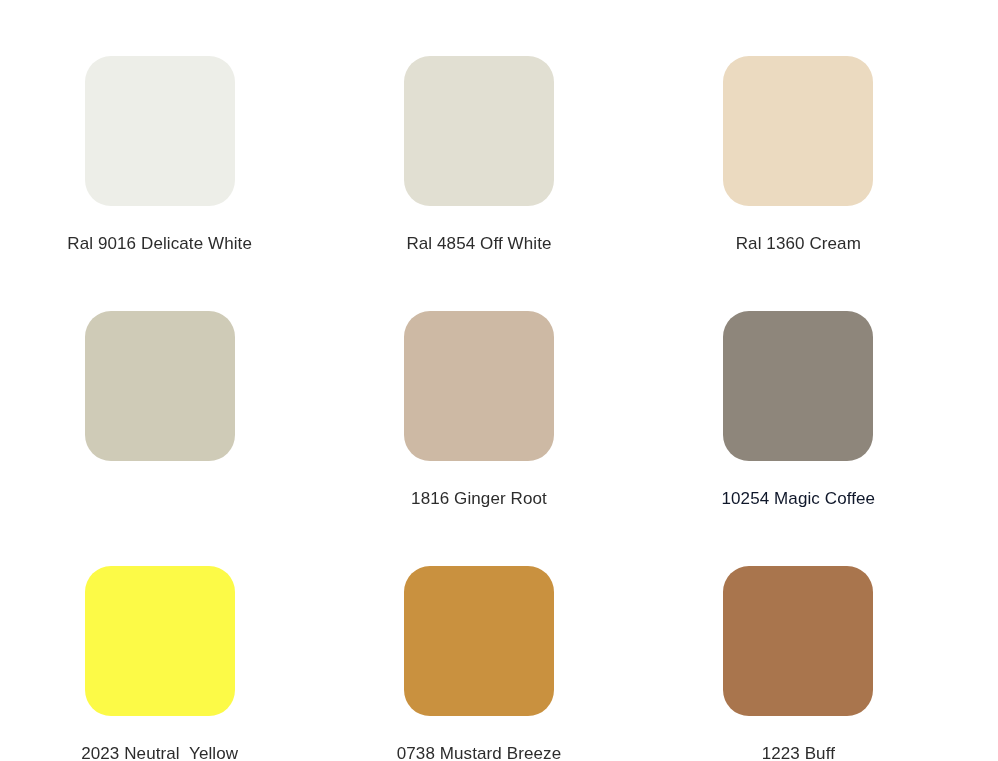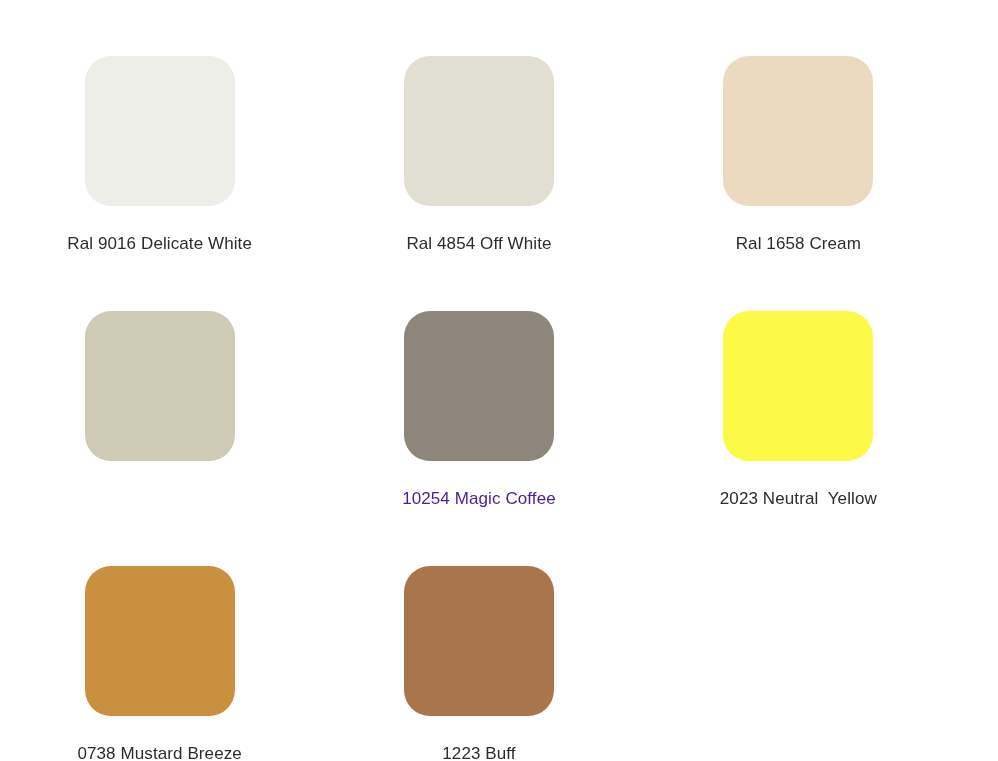--- a/index.html
+++ b/index.html
@@ -65,31 +65,35 @@
       <div class="chip-label" style="color: rgb(44, 44, 44);">Ral 9016 Delicate White</div>
     </div>
 
     <div class="swatch-cell">
       <div class="chip" style="background-color: rgb(225, 223, 210);"></div>
       <div class="chip-label" style="color: rgb(44, 44, 44);">Ral 4854 Off White</div>
     </div>
 
     <div class="swatch-cell">
       <div class="chip" style="background-color: rgb(235, 218, 192);"></div>
-      <div class="chip-label" style="color: rgb(44, 44, 44);">Ral 1658 Cream</div>
+      <div class="chip-label" style="color: rgb(44, 44, 44);">Ral 1360 Cream</div>
     </div>
 
     <div class="swatch-cell">
       <div class="chip" style="background-color: rgb(207, 203, 183);"></div>
     </div>
 
+    <div class="swatch-cell">
+      <div class="chip" style="background-color: rgb(205, 185, 164);"></div>
+      <div class="chip-label" style="color: rgb(44, 44, 44);">1816 Ginger Root</div>
+    </div>
 
     <div class="swatch-cell">
       <div class="chip" style="background-color: rgb(142, 134, 123);"></div>
-      <div class="chip-label" style="color: #4c1d95;">10254 Magic Coffee</div>
+      <div class="chip-label" style="color: #0f172a;">10254 Magic Coffee</div>
     </div>
 
     <div class="swatch-cell">
       <div class="chip" style="background-color: rgb(252, 250, 71);"></div>
       <div class="chip-label" style="color: rgb(44, 44, 44);">2023 Neutral  Yellow</div>
     </div>
 
     <div class="swatch-cell">
       <div class="chip" style="background-color: rgb(201, 145, 63);"></div>
       <div class="chip-label" style="color: rgb(44, 44, 44);">0738 Mustard Breeze</div>

